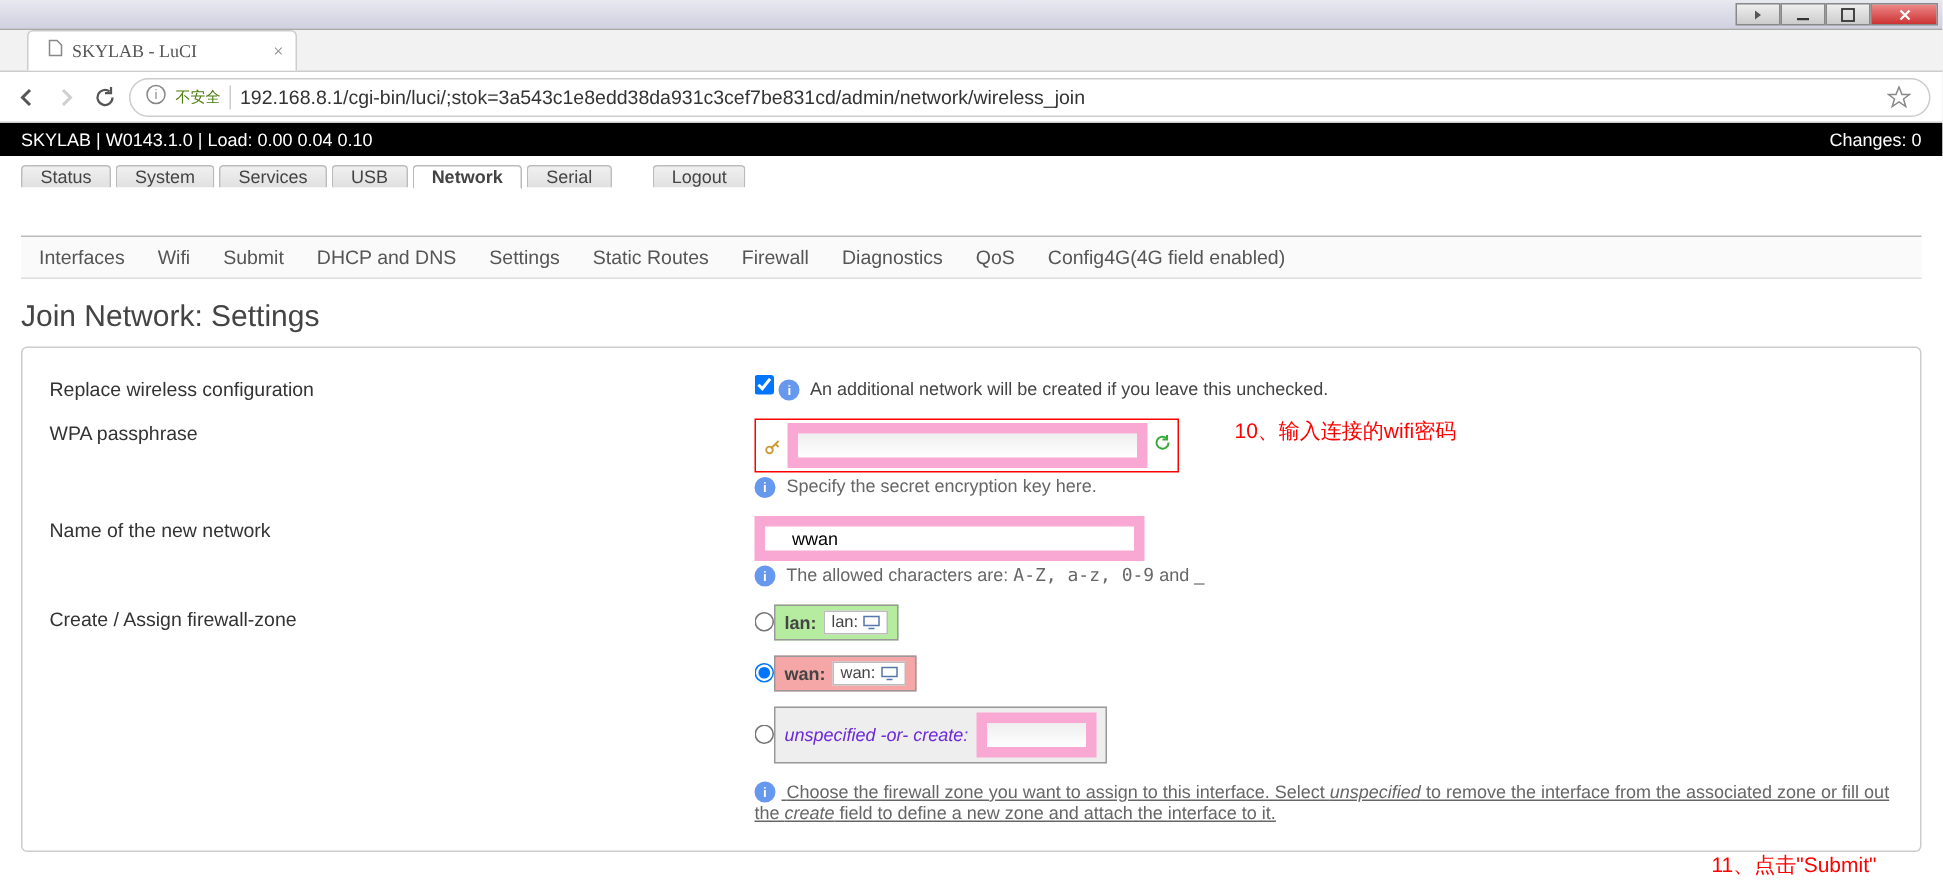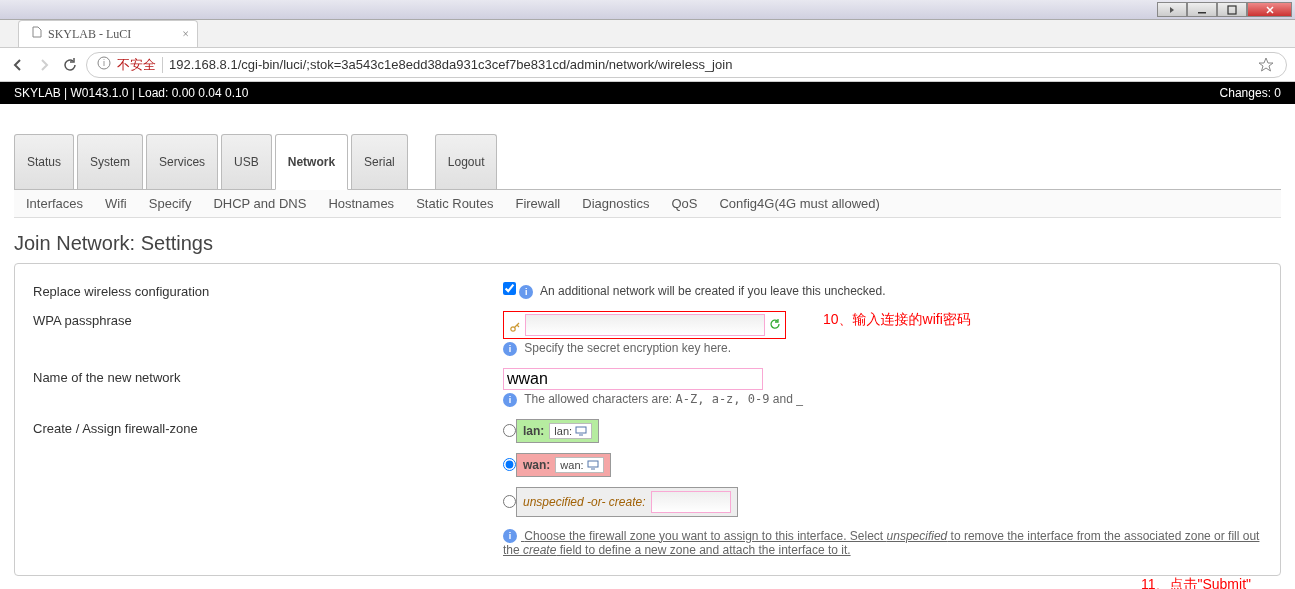--- a/index.html
+++ b/index.html
@@ -14,62 +14,62 @@
 .tabbar { height: 28px; background: #f2f2f2; display: flex; align-items: flex-end; padding-left: 18px; border-bottom: 1px solid #ccc; }
 .tab { background: #fff; border: 1px solid #ccc; border-bottom: none; border-radius: 4px 4px 0 0; padding: 5px 30px 5px 12px; font-size: 12px; color: #555; position: relative; min-width: 180px; display: flex; align-items: center; gap: 5px; font-family: Liberation Serif, serif; }
 .tab .tab-close { position: absolute; right: 8px; color: #888; cursor: pointer; }
 .tab .page-icon svg { width: 12px; height: 12px; }
 
 .navbar { height: 34px; background: #fff; border-bottom: 1px solid #ccc; display: flex; align-items: center; padding: 0 8px; gap: 6px; }
 .nav-icon { width: 20px; height: 20px; display: flex; align-items: center; justify-content: center; color: #888; cursor: pointer; }
 .nav-icon svg { width: 16px; height: 16px; }
 .urlbox { flex: 1; height: 26px; border: 1px solid #ccc; border-radius: 14px; display: flex; align-items: center; padding: 0 10px; gap: 6px; color: #555; font-size: 13px; }
 .urlbox .info-icon svg { width: 14px; height: 14px; }
-.urlbox .unsafe { color: #b91c1c; font-size: 13px; }
+.urlbox .unsafe { color: #4d7c0f; font-size: 10px; }
 .urlbox .divider { width: 1px; height: 16px; background: #ccc; }
 .urlbox .url-text { color: #333; }
 .star-icon { margin-left: auto; }
 
 .topbar { height: 22px; background: #000; color: #fff; display: flex; align-items: center; padding: 0 14px; font-size: 12px; }
 .topbar .changes { margin-left: auto; }
 
 .page-body { background: #fff; padding: 0 14px 14px; height: calc(589px - 20px - 28px - 34px - 22px); overflow: auto; position: relative; }
 
 .main-tabs { display: flex; margin-top: 6px; gap: 3px; }
-.main-tab { background: linear-gradient(#f0f0f0,#e0e0e0); border: 1px solid #bbb; border-bottom: none; border-radius: 3px 3px 0 0; padding: 20px 12px; color: #444; cursor: pointer; font-size: 12px; margin-top: 24px; }
+.main-tab { background: linear-gradient(#f0f0f0,#e0e0e0); border: 1px solid #bbb; border-bottom: none; border-radius: 3px 3px 0 0; padding: 0 12px; color: #444; cursor: pointer; font-size: 12px; }
 .main-tab.active { background: #fff; font-weight: bold; position: relative; z-index: 2; border-bottom: 1px solid #fff; margin-bottom: -1px;}
 .main-tab.logout { margin-left: 24px; }
 
-.subtabs { border-top: 1px solid #bbb; border-bottom: 1px solid #ddd; padding: 6px 12px; display: flex; gap: 22px; color: #555; font-size: 13px; background: #fafafa; }
+.subtabs { border-top: 1px solid #bbb; border-bottom: 1px solid #ddd; padding: 6px 12px; display: flex; gap: 22px; color: #555; font-size: 13px; background: #fafafa; margin-top: 32px; }
 .subtab { cursor: pointer; }
 
 h2.page-title { font-family: "Trebuchet MS", sans-serif; font-size: 20px; font-weight: normal; margin: 14px 0 8px; color: #444; }
 
 .fieldset { border: 1px solid #ccc; border-radius: 4px; padding: 12px 18px; }
 .field-row { display: flex; padding: 6px 0; align-items: flex-start; }
 .field-label { width: 470px; color: #333; font-size: 13px; padding-top: 2px; }
 .field-value { flex: 1; font-size: 12px; color: #444; position: relative; }
 .hint-icon { display: inline-flex; width: 14px; height: 14px; background: #6699ee; border-radius: 50%; color: #fff; align-items: center; justify-content: center; font-size: 9px; font-weight: bold; margin-right: 4px; vertical-align: middle; }
 .key-icon { display: inline-flex; width: 14px; height: 14px; align-items: center; justify-content: center; vertical-align: middle; }
 .key-icon svg { width: 12px; height: 12px; }
 .reload-icon svg { width: 12px; height: 12px; }
-input[type=text], input[type=password] { border: 1px solid #f9a8d4; padding: 1px 3px; font-size: 16px; }
+input[type=text], input[type=password] { border: 7px solid #f9a8d4; padding: 1px 18px; font-size: 12px; }
 .pass-input { width: 240px; background: linear-gradient(#eee,#fff); }
 .net-input { width: 260px; }
 .hint-line { color: #666; margin-top: 2px; font-size: 12px; }
 .mono { font-family: monospace; }
 
 .zone-row { display: flex; align-items: center; gap: 0; margin-bottom: 10px; }
 .zone-badge { border: 1px solid #999; padding: 3px 6px; display: inline-flex; align-items: center; gap: 5px; font-size: 12px; }
 .zone-badge.lan { background: #b6eca0; }
 .zone-badge.wan { background: #f5a6a6; }
 .zone-badge.create-badge { background: #eee; }
 .zone-inner { background: #fff; border: 1px solid #bbb; padding: 1px 4px; display: inline-flex; align-items: center; gap: 3px; font-size: 11px; }
 .zone-inner svg { width: 12px; height: 10px; }
-.unspec { font-style: italic; color: #a16207; }
+.unspec { font-style: italic; color: #6d28d9; }
 .create-input { width: 80px; background: linear-gradient(#eee,#fff); }
 
 .red-border { border: 1px solid red; }
 .anno-red { color: red; font-family: SimSun, sans-serif; font-size: 14px; text-align: center; }
 
 .footer { display: flex; justify-content: flex-end; gap: 6px; margin-top: 8px; align-items: center; padding-right: 4px;}
 .btn { border: 1px solid #999; background: linear-gradient(#fff,#eee); padding: 2px 8px; font-size: 17px; cursor: pointer; display: inline-flex; align-items: center; gap: 4px; border-radius: 2px; }
 .btn .cancel-icon svg { width: 12px; height: 12px; }
 .btn .ok-icon svg { width: 12px; height: 12px; }
 
@@ -160,28 +160,28 @@
     <div class="main-tab">Services</div>
     <div class="main-tab">USB</div>
     <div class="main-tab active">Network</div>
     <div class="main-tab">Serial</div>
     <div class="main-tab logout">Logout</div>
   </div>
 
   <div class="subtabs">
     <span class="subtab">Interfaces</span>
     <span class="subtab">Wifi</span>
-    <span class="subtab">Specify</span>
+    <span class="subtab">Submit</span>
     <span class="subtab">DHCP and DNS</span>
-    <span class="subtab">Hostnames</span>
+    <span class="subtab">Settings</span>
     <span class="subtab">Static Routes</span>
     <span class="subtab">Firewall</span>
     <span class="subtab">Diagnostics</span>
     <span class="subtab">QoS</span>
-    <span class="subtab">Config4G(4G must allowed)</span>
+    <span class="subtab">Config4G(4G field enabled)</span>
   </div>
 
   <h2 class="page-title">Join Network: Settings</h2>
 
   <div class="fieldset">
 
     <div class="field-row">
       <div class="field-label">Replace wireless configuration</div>
       <div class="field-value">
         <input type="checkbox" checked="" style="">

